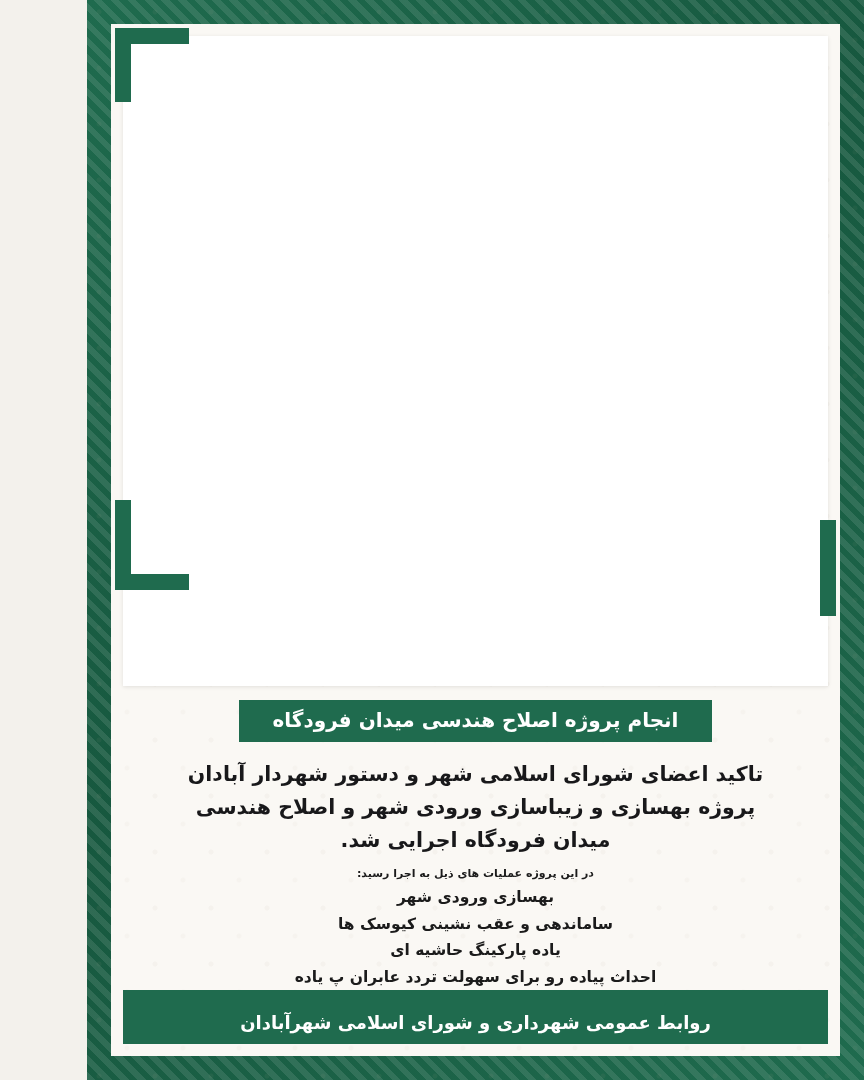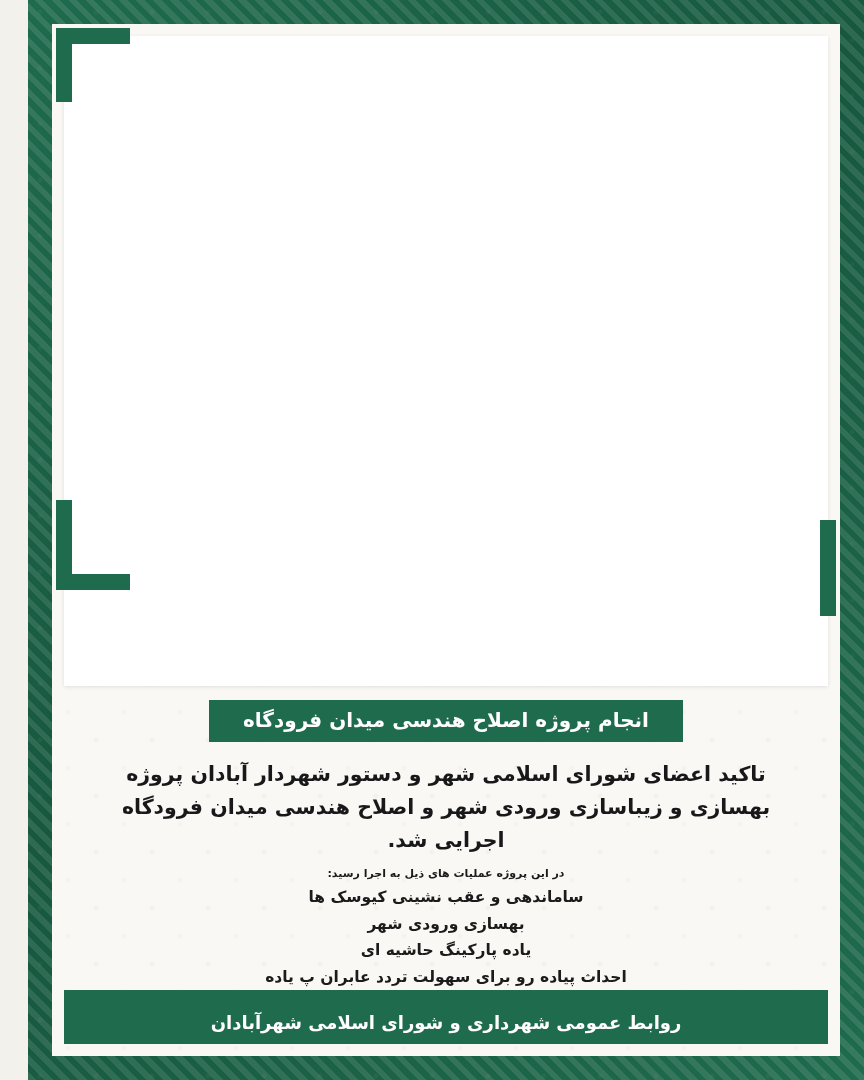--- a/index.html
+++ b/index.html
@@ -10,21 +10,21 @@
     width: 864px;
     height: 1080px;
     overflow: hidden;
     font-family: "DejaVu Sans", sans-serif;
     background: #f3f1ec;
   }
 
   
   .poster {
     position: relative;
-    width: 836px;
+    width: 777px;
     height: 1080px;
     background: #ef4444;
     overflow: hidden;
   }
 
   
   .border-frame {
     position: absolute;
     inset: 0;
     background:
@@ -176,22 +176,22 @@
 
   <div class="content">
 
     <div class="title-ribbon">انجام پروژه اصلاح هندسی میدان فرودگاه</div>
 
     <p class="lead">تاکید اعضای شورای اسلامی شهر و دستور شهردار آبادان پروژه بهسازی و زیباسازی ورودی شهر و اصلاح هندسی میدان فرودگاه اجرایی شد.</p>
 
     <p class="sub-lead">در این پروژه عملیات های ذیل به اجرا رسید:</p>
 
     <ul class="bullets">
+      <li>بهسازی ورودی شهر</li>
       <li>ساماندهی و عقب نشینی کیوسک ها</li>
-      <li>بهسازی ورودی شهر</li>
       <li>یاده پارکینگ حاشیه ای</li>
       <li>احداث پیاده رو برای سهولت تردد عابران پ یاده</li>
     </ul>
 
     <div class="footer-ribbon">روابط عمومی شهرداری و شورای اسلامی شهرآبادان</div>
   </div>
 
 </div>
 
 </body></html>

